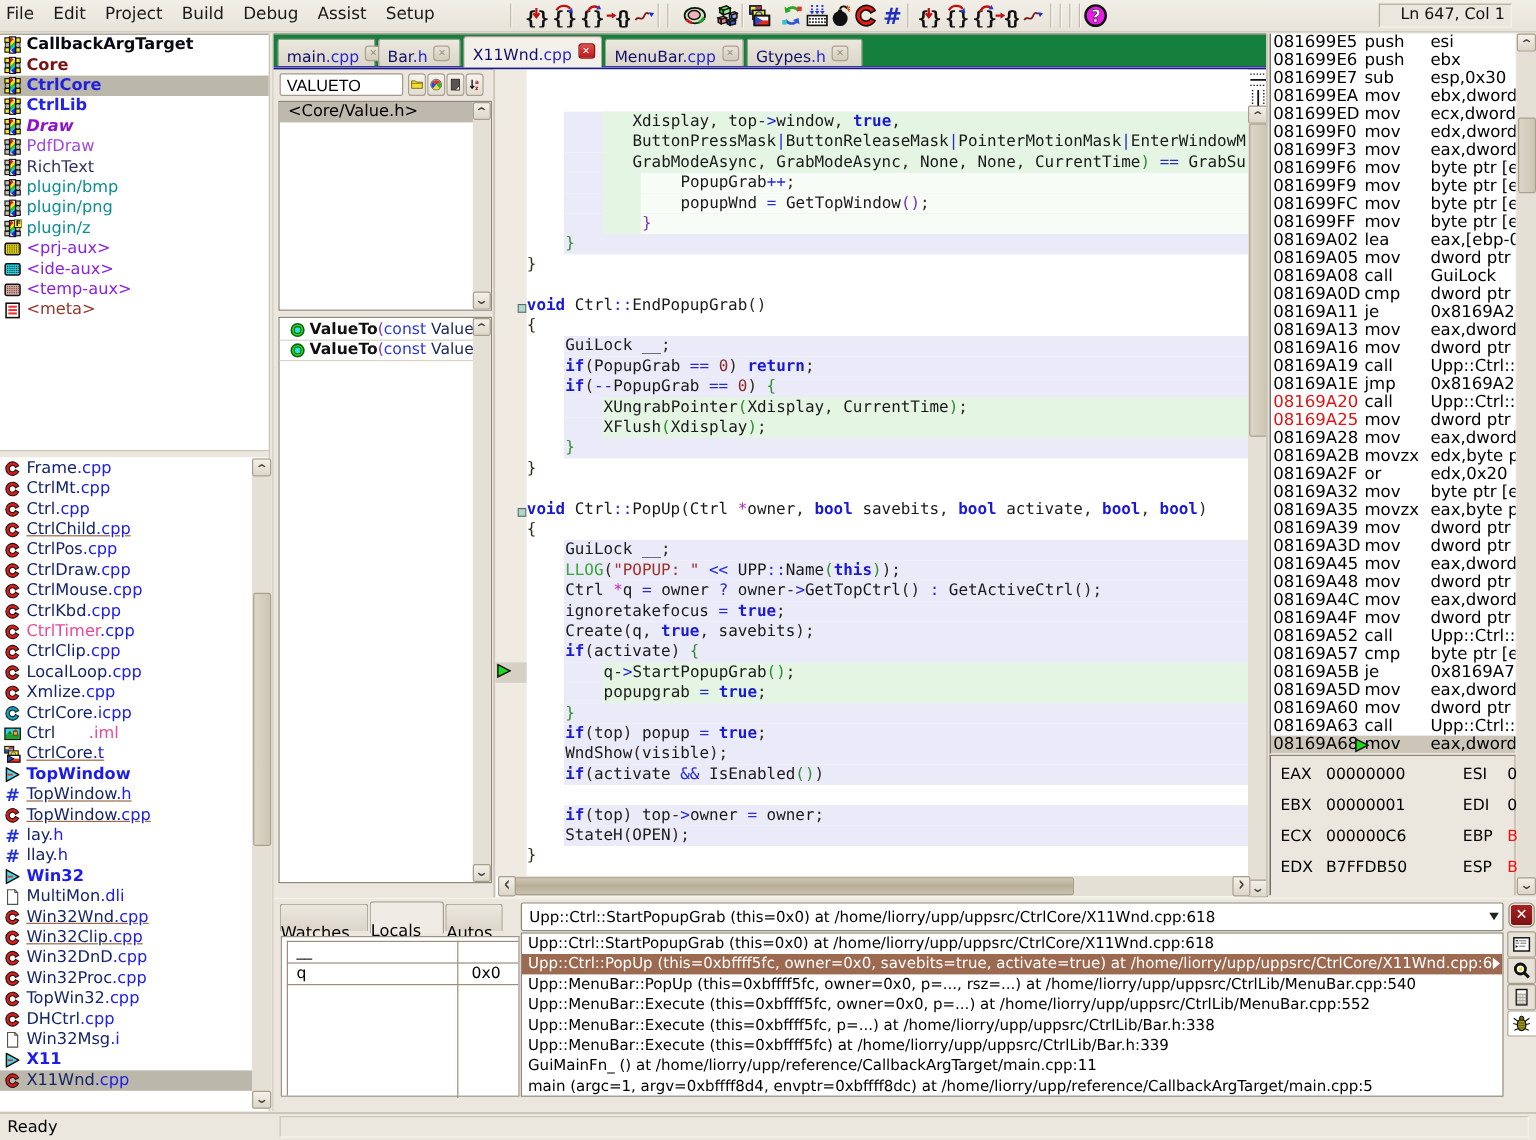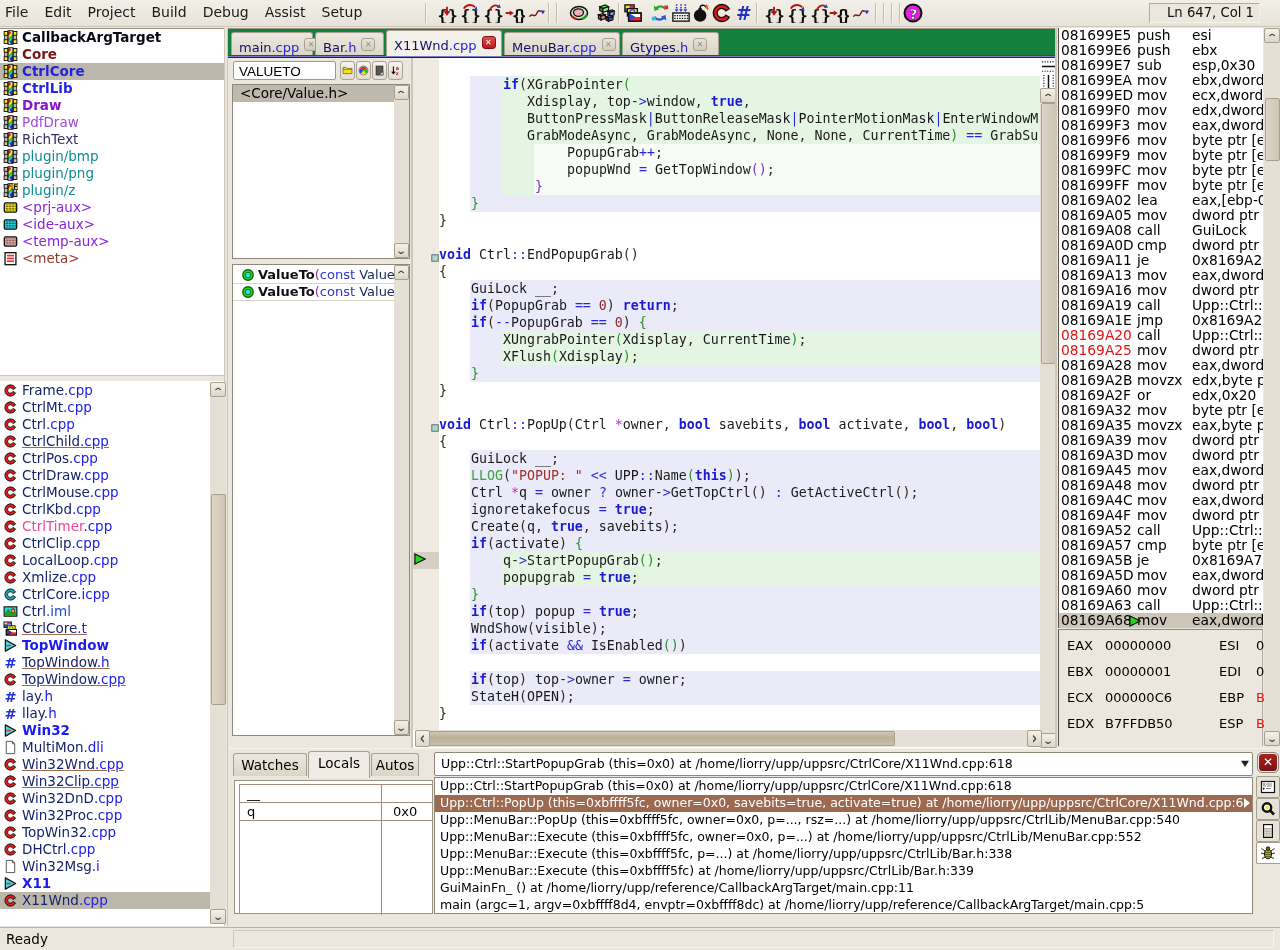--- a/index.html
+++ b/index.html
@@ -96,21 +96,21 @@
   .drow .a{position:absolute;left:2px;}
   .drow .m{position:absolute;left:78px;}
   .drow .o{position:absolute;left:133px;}
   .drow.cur{background:#ccc5b8;}
   .drow.redaddr .a{color:#e01414;}
   #registers{position:absolute;left:1px;top:601px;width:205px;height:117px;border-left:1px solid #55504a;border-top:1px solid #8f887a;border-right:1px solid #b5ad9d;}
   .rrow{position:absolute;font-size:13px;line-height:16px;white-space:nowrap;}
   
   #bottompanel{left:228px;top:748px;width:1052px;height:178px;background:#ebe7de;border-top:1px solid #f6f3ec;}
   .btab{position:absolute;top:4px;height:23px;background:linear-gradient(#ece8df,#dbd5c8);
-    border:1px solid #a79f8e;border-bottom:none;border-radius:3px 3px 0 0;font-size:13.5px;padding:3px 0 0 0;text-align:center;}
+    border:1px solid #a79f8e;border-bottom:none;border-radius:3px 3px 0 0;font-size:13.5px;padding:16px 0 0 0;text-align:left;}
   .btab.active{top:2px;height:27px;background:#f0ece5;z-index:2;}
   #localsbox{position:absolute;left:6px;top:31px;width:199px;height:134px;background:#fff;border:1px solid #9b9384;}
   #localsbox .col{position:absolute;top:3px;width:1px;height:131px;background:#a08e7c;}
   #localsbox .tframe{position:absolute;left:4px;top:3px;right:0;bottom:0;border-left:1px solid #a08e7c;border-top:1px solid #a08e7c;}
   .lrow{position:absolute;left:4px;right:0;height:18px;border-bottom:1px solid #a08e7c;font-size:13px;line-height:17px;}
   #stackcombo{position:absolute;left:206px;top:3px;width:819px;height:24px;background:#fff;border:1px solid #8f887a;border-radius:2px;
     font-size:12.5px;line-height:21px;padding-left:6px;white-space:nowrap;overflow:hidden;}
   #combochev{position:absolute;left:1014px;top:10px;font-size:8px;color:#222;transform:scaleX(1.3);}
   #stacklist{position:absolute;left:206px;top:28px;width:819px;height:137px;background:#fff;border:1px solid #8f887a;overflow:hidden;}
   .srow{position:absolute;left:0;width:100%;height:17px;font-size:12.5px;line-height:16px;padding-left:5px;white-space:nowrap;overflow:hidden;}
@@ -403,21 +403,21 @@
             <polygon points="5.6,11.6 11.6,5.6 13.2,7.2 7.2,13.2" fill="#20c8e0"></polygon>
             <polygon points="6.8,12.8 12.8,6.8 15.6,9.6 9.6,15.6" fill="#2028e8"></polygon>
           </g>
           <clipPath id="pkgc">
             <rect x="5.4" y="0.8" width="5.2" height="14.4"></rect>
           </clipPath>
           <rect x="5.4" y="0.8" width="5.2" height="14.4" fill="none" stroke="#14120e" stroke-width="1.1"></rect>
         </svg></span>
       <span class="lbl" style="color: rgb(36, 36, 228); font-weight: bold;">CtrlLib</span>
     </div>
-    <div class="pkgrow" style="top: 68px;">
+    <div class="pkgrow" style="top: 68px; font-style: italic;">
       <span class="ic"><svg viewBox="0 0 16 16">
           <g fill="#f8ec20" stroke="#14120e" stroke-width="1">
             <rect x="1.2" y="1.6" width="4" height="4"></rect>
             <rect x="10.8" y="1.6" width="4" height="4"></rect>
             <rect x="1.2" y="10.4" width="4" height="4"></rect>
             <rect x="10.8" y="10.4" width="4" height="4"></rect>
           </g>
           <g fill="#f4f2ee" stroke="#14120e" stroke-width="1">
             <rect x="1.6" y="6.2" width="3.6" height="3.6"></rect>
             <rect x="10.8" y="6.2" width="3.6" height="3.6"></rect>
@@ -791,21 +791,21 @@
       <span class="lbl"><span style="color: rgb(22, 36, 106);">CtrlCore</span><span style="color: rgb(32, 32, 232);">.icpp</span></span>
     </div>
     <div class="filerow" style="top: 222px;">
       <span class="ic"><svg viewBox="0 0 16 16">
           <rect x="1.2" y="3" width="13.6" height="10" fill="#28d8e8" stroke="#14120e" stroke-width="1.2"></rect>
           <rect x="2" y="8.5" width="12" height="3.8" fill="#20a020"></rect>
           <polygon points="3,8.5 5.5,5 8,8.5" fill="#188818"></polygon>
           <rect x="8.8" y="5.8" width="3.6" height="3.4" fill="#d8b820" stroke="#7a2018" stroke-width="0.7"></rect>
           <polygon points="8.2,6 10.6,4 13,6" fill="#c03020"></polygon>
         </svg></span>
-      <span class="lbl"><span style="color: rgb(22, 36, 106);">Ctrl</span><span style="color: #1d4ed8;">.iml</span></span>
+      <span class="lbl"><span style="color: rgb(22, 36, 106);">Ctrl</span><span style="color: #ec4899; margin-left: 28px;">.iml</span></span>
     </div>
     <div class="filerow" style="top: 239px;">
       <span class="ic"><svg viewBox="0 0 16 16">
           <g stroke="#14120e" stroke-width="0.9">
             <rect x="1" y="1" width="8" height="6" fill="#2848d8"></rect>
             <rect x="1.6" y="1.6" width="3" height="2" fill="#f8e818" stroke="none"></rect>
             <rect x="5" y="1.6" width="3.4" height="1.6" fill="#e83028" stroke="none"></rect>
             <rect x="5" y="3.8" width="3.4" height="1.4" fill="#fff" stroke="none"></rect>
             <rect x="4.5" y="5" width="8.5" height="6" fill="#f8e818"></rect>
             <circle cx="8.6" cy="8" r="2" fill="none" stroke="#2848d8" stroke-width="0.8"></circle>
@@ -1007,25 +1007,20 @@
         </svg></span>
       <span class="gmark" style="left: 18px; top: 362px; width: 8px; height: 8px;"><svg viewBox="0 0 10 10">
           <rect x="1" y="1" width="8" height="8" fill="#aed8ce" stroke="#5c6a66" stroke-width="1.2"></rect>
         </svg></span>
       <div class="gmark" style="left: 0px; top: 494px; width: 26px; height: 17px; background: rgb(214, 207, 196);"></div>
       <span class="gmark" style="left: 1px; top: 495px; width: 12px; height: 12px;"><svg viewBox="0 0 13 13">
           <polygon points="1,1 12,6.5 1,12" fill="#20d820" stroke="#101010" stroke-width="1.3"></polygon>
         </svg></span>
     </div>
   <div id="codearea">
-      <div class="cline" style="top: 18px;">
-        <div class="stripe s-lav" style="left: 31px;"></div>
-        <div class="stripe s-grn" style="left: 63px;"></div>
-        <div class="ctext" style="left: 64px;"><span class="tk-k">if</span><span class="tk-p">(</span><span class="tk-i">XGrabPointer</span><span class="tk-g">(</span></div>
-      </div>
       <div class="cline" style="top: 35px;">
         <div class="stripe s-lav" style="left: 31px;"></div>
         <div class="stripe s-grn" style="left: 63px;"></div>
         <div class="ctext" style="left: 88px;"><span class="tk-i">Xdisplay</span><span class="tk-p">, </span><span class="tk-i">top</span><span class="tk-p">-</span><span class="tk-o">&gt;</span><span class="tk-i">window</span><span class="tk-p">, </span><span class="tk-k">true</span><span class="tk-p">,</span></div>
       </div>
       <div class="cline" style="top: 52px;">
         <div class="stripe s-lav" style="left: 31px;"></div>
         <div class="stripe s-grn" style="left: 63px;"></div>
         <div class="ctext" style="left: 88px;"><span class="tk-i">ButtonPressMask</span><span class="tk-o">|</span><span class="tk-i">ButtonReleaseMask</span><span class="tk-o">|</span><span class="tk-i">PointerMotionMask</span><span class="tk-o">|</span><span class="tk-i">EnterWindowM</span></div>
       </div>

